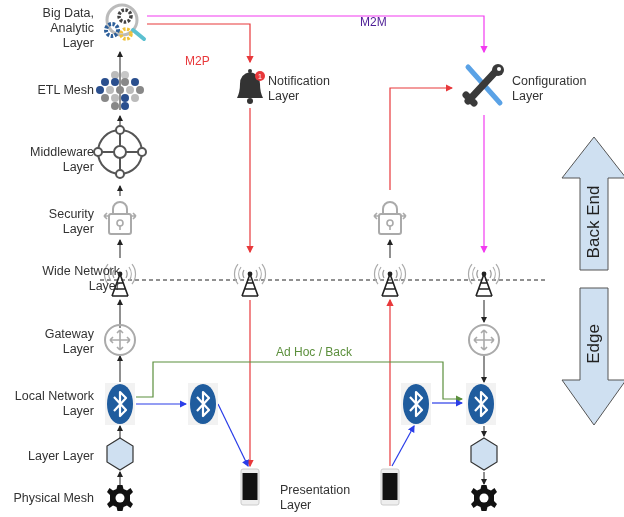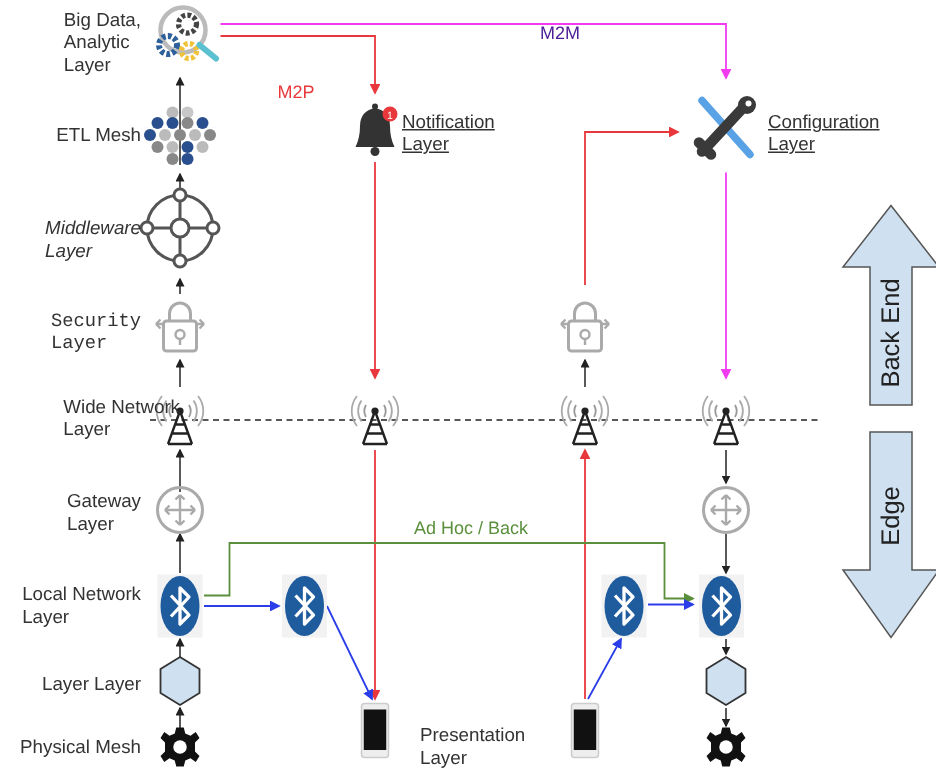--- a/index.html
+++ b/index.html
@@ -1,19 +1,19 @@
 <!DOCTYPE html>
 <html><head>
 <meta charset="utf-8">
 <style>
   html, body { margin:0; padding:0; background:#fff; }
   body { width:624px; height:517px; position:relative; overflow:hidden; font-family:"Liberation Sans", sans-serif; }
   #canvas { position:absolute; left:0; top:0; width:624px; height:517px; }
-  .lbl { position:absolute; font-size:12.5px; color:#333; line-height:15px; text-align:left; white-space:nowrap; }
-  .lbl-l { text-align:left;text-decoration:underline; }
+  .lbl { position:absolute; font-size:12.5px; color:#333; line-height:15px; text-align:right; white-space:nowrap; }
+  .lbl-l { text-align:left; }
   .flow-label { position:absolute; font-size:12px; white-space:nowrap; }
   .vtext { position:absolute; font-size:17px; color:#222; transform:rotate(-90deg); transform-origin:center center; white-space:nowrap; text-align:center; }
 </style>
 </head>
 <body>
 
 <svg id="canvas" viewBox="0 0 624 517" xmlns="http://www.w3.org/2000/svg">
   <defs>
     <marker id="ah-dark" markerWidth="6" markerHeight="6" refX="5" refY="3" orient="auto">
         <path d="M0,0 L6,3 L0,6 Z" fill="#222"></path>
@@ -184,22 +184,22 @@
   <use href="#hex" transform="translate(484,454)"></use>
   <use href="#gear" transform="translate(484,498)"></use>
   <use href="#phone" transform="translate(390,487)"></use>
 
   <path d="M600,137 L632,178 L614,178 L614,270 L586,270 L586,178 L568,178 Z" transform="translate(-6,0)" fill="#cfe0f1" stroke="#555" stroke-width="1"></path>
   <path d="M586,288 L614,288 L614,380 L632,380 L600,425 L568,380 L586,380 Z" transform="translate(-6,0)" fill="#cfe0f1" stroke="#555" stroke-width="1"></path>
 </svg>
 
 <div class="lbl" style="right:530px;top:6px;" id="l0">Big Data,<br>Analytic<br>Layer</div>
 <div class="lbl" style="right:530px;top:83px;" id="l1">ETL Mesh</div>
-<div class="lbl" style="right:530px;top:145px;font-style:italic;" id="l2">Middleware<br>Layer</div>
-<div class="lbl" style="right:530px;top:207px;font-family:Liberation Mono, monospace;" id="l3">Security<br>Layer</div>
+<div class="lbl" style="right:530px;top:145px;" id="l2">Middleware<br>Layer</div>
+<div class="lbl" style="right:530px;top:207px;" id="l3">Security<br>Layer</div>
 <div class="lbl" style="right:504px;top:264px;" id="l4">Wide Network<br>Layer</div>
 <div class="lbl" style="right:530px;top:327px;" id="l5">Gateway<br>Layer</div>
 <div class="lbl" style="right:530px;top:389px;" id="l6">Local Network<br>Layer</div>
 <div class="lbl" style="right:530px;top:449px;" id="l7">Layer Layer</div>
 <div class="lbl" style="right:530px;top:491px;" id="l8">Physical Mesh</div>
 
 <div class="lbl lbl-l" style="left:268px;top:74px;" id="notif">Notification<br>Layer</div>
 <div class="lbl lbl-l" style="left:512px;top:74px;" id="conf">Configuration<br>Layer</div>
 <div class="lbl" style="left:280px;top:483px;text-align:left;" id="pres">Presentation<br>Layer</div>
 

